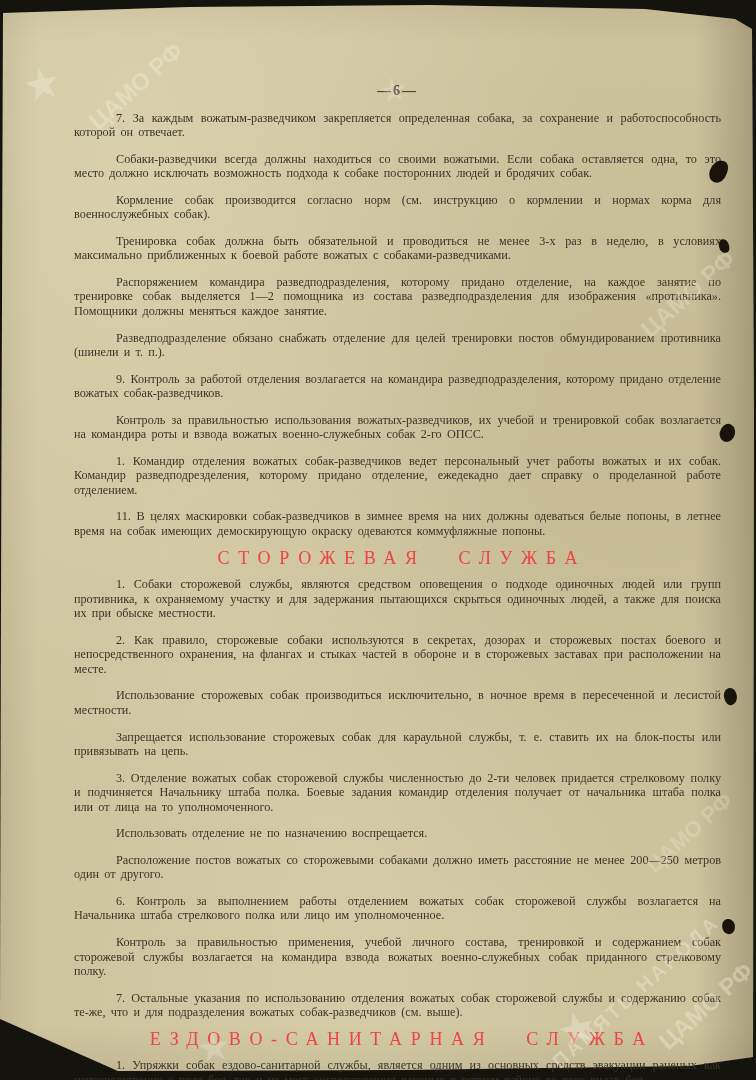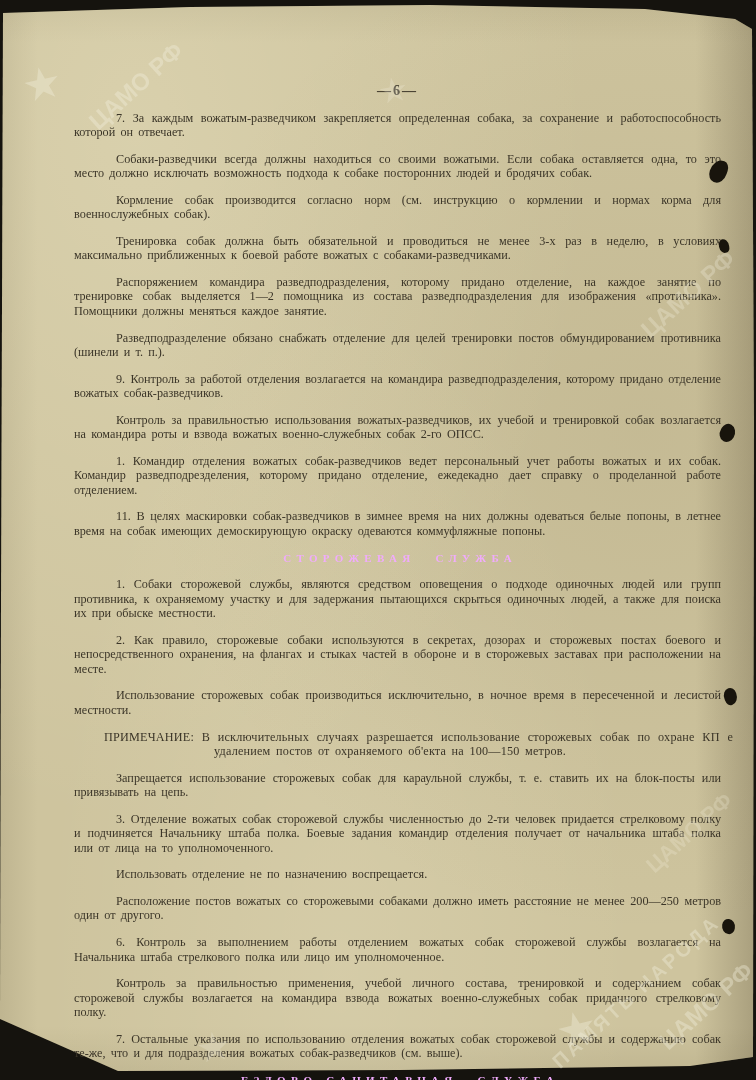--- a/index.html
+++ b/index.html
@@ -32,21 +32,21 @@
     text-align:center; font-size:14px; letter-spacing:2px;
     margin:0 0 9px 0; font-weight:bold; color:#3f392b;
   }
   p.para{ margin:12px; text-indent:42px; }
   p.note{
     margin:0; padding-left:152px; text-indent:-110px;
     letter-spacing:0.2px;
   }
   h2.hd{
     margin:9px 0 8px 0; text-align:center;
-    font-size:11px; font-weight:bold; color:#f0abfc;
+    font-size:18px; font-weight:normal; color:#ef4444;
     letter-spacing:0.48em; word-spacing:1.1em; text-indent:0.48em;
   }
   .wm{
     position:absolute; pointer-events:none; z-index:5;
     color:rgba(242,238,222,0.38);
     font-family:"Liberation Sans",sans-serif; font-weight:bold;
     white-space:nowrap;
   }
   .wm-star{ font-weight:normal; }
   .blot{ position:absolute; background:#18140c; z-index:4; }
@@ -75,21 +75,20 @@
     <p class="para">Контроль за правильностью использования вожатых-разведчиков, их учебой и тренировкой собак возлагается на командира роты и взвода вожатых военно-служебных собак 2-го ОПСС.</p>
     <p class="para">1. Командир отделения вожатых собак-разведчиков ведет персональный учет работы вожатых и их собак. Командир разведподрезделения, которому придано отделение, ежедекадно дает справку о проделанной работе отделением.</p>
     <p class="para">11. В целях маскировки собак-разведчиков в зимнее время на них должны одеваться белые попоны, в летнее время на собак имеющих демоскирующую окраску одеваются коммуфляжные попоны.</p>
   </section>
 
   <section>
     <h2 class="hd">СТОРОЖЕВАЯ СЛУЖБА</h2>
     <p class="para">1. Собаки сторожевой службы, являются средством оповещения о подходе одиночных людей или групп противника, к охраняемому участку и для задержания пытающихся скрыться одиночных людей, а также для поиска их при обыске местности.</p>
     <p class="para">2. Как правило, сторожевые собаки используются в секретах, дозорах и сторожевых постах боевого и непосредственного охранения, на флангах и стыках частей в обороне и в сторожевых заставах при расположении на месте.</p>
     <p class="para">Использование сторожевых собак производиться исключительно, в ночное время в пересеченной и лесистой местности.</p>
-    <p class="note">ПРИМЕЧАНИЕ: В исключительных случаях разрешается использование сторожевых собак по охране КП е удалением постов от охраняемого об'екта на 100—150 метров.</p>
     <p class="para">Запрещается использование сторожевых собак для караульной службы, т. е. ставить их на блок-посты или привязывать на цепь.</p>
     <p class="para">3. Отделение вожатых собак сторожевой службы численностью до 2-ти человек придается стрелковому полку и подчиняется Начальнику штаба полка. Боевые задания командир отделения получает от начальника штаба полка или от лица на то уполномоченного.</p>
     <p class="para">Использовать отделение не по назначению воспрещается.</p>
     <p class="para">Расположение постов вожатых со сторожевыми собаками должно иметь расстояние не менее 200—250 метров один от другого.</p>
     <p class="para">6. Контроль за выполнением работы отделением вожатых собак сторожевой службы возлагается на Начальника штаба стрелкового полка или лицо им уполномоченное.</p>
     <p class="para">Контроль за правильностью применения, учебой личного состава, тренировкой и содержанием собак сторожевой службы возлагается на командира взвода вожатых военно-служебных собак приданного стрелковому полку.</p>
     <p class="para">7. Остальные указания по использованию отделения вожатых собак сторожевой службы и содержанию собак те-же, что и для подразделения вожатых собак-разведчиков (см. выше).</p>
   </section>
 
   <section>

